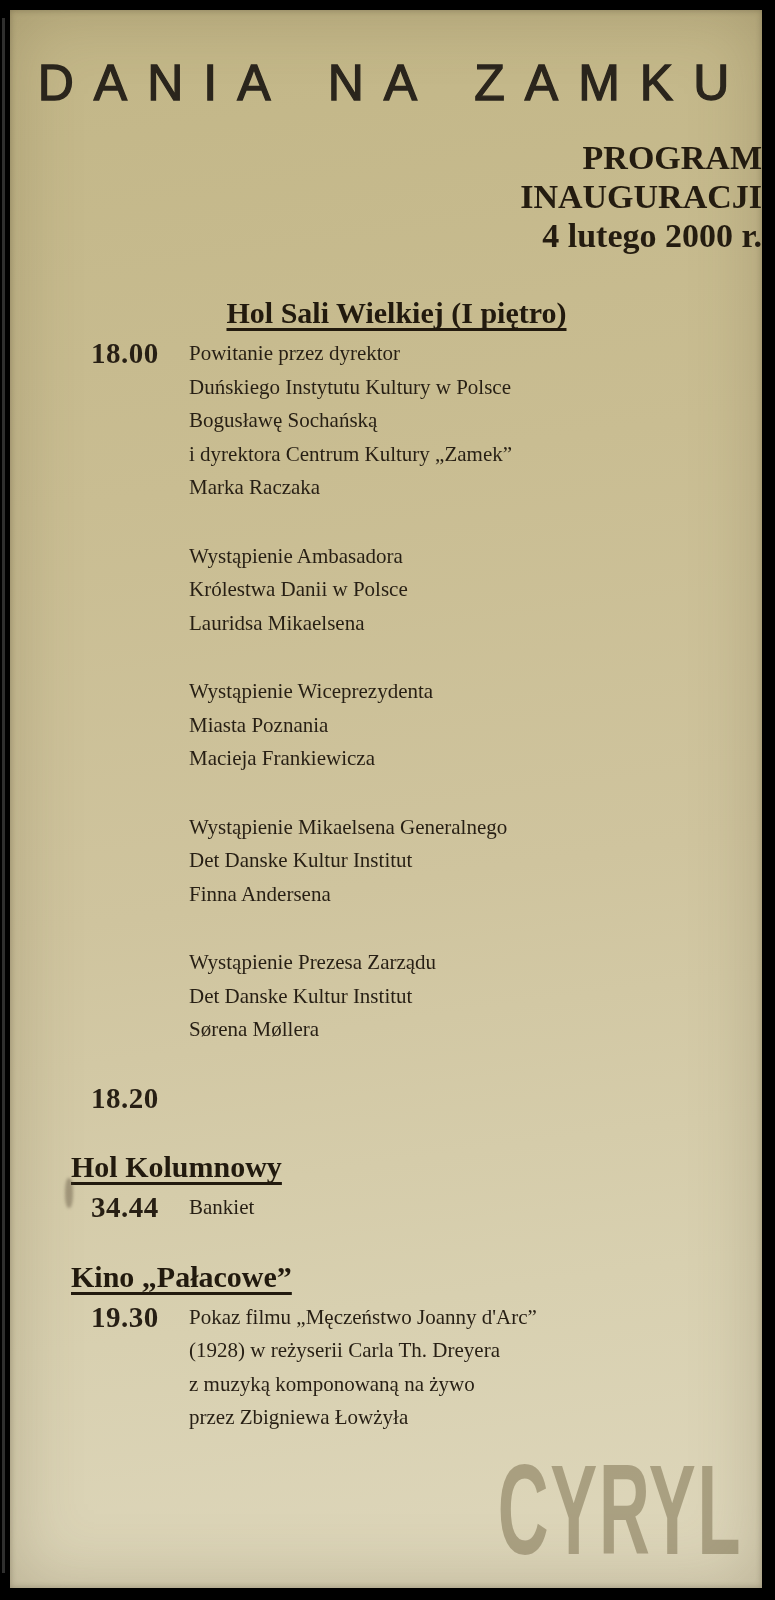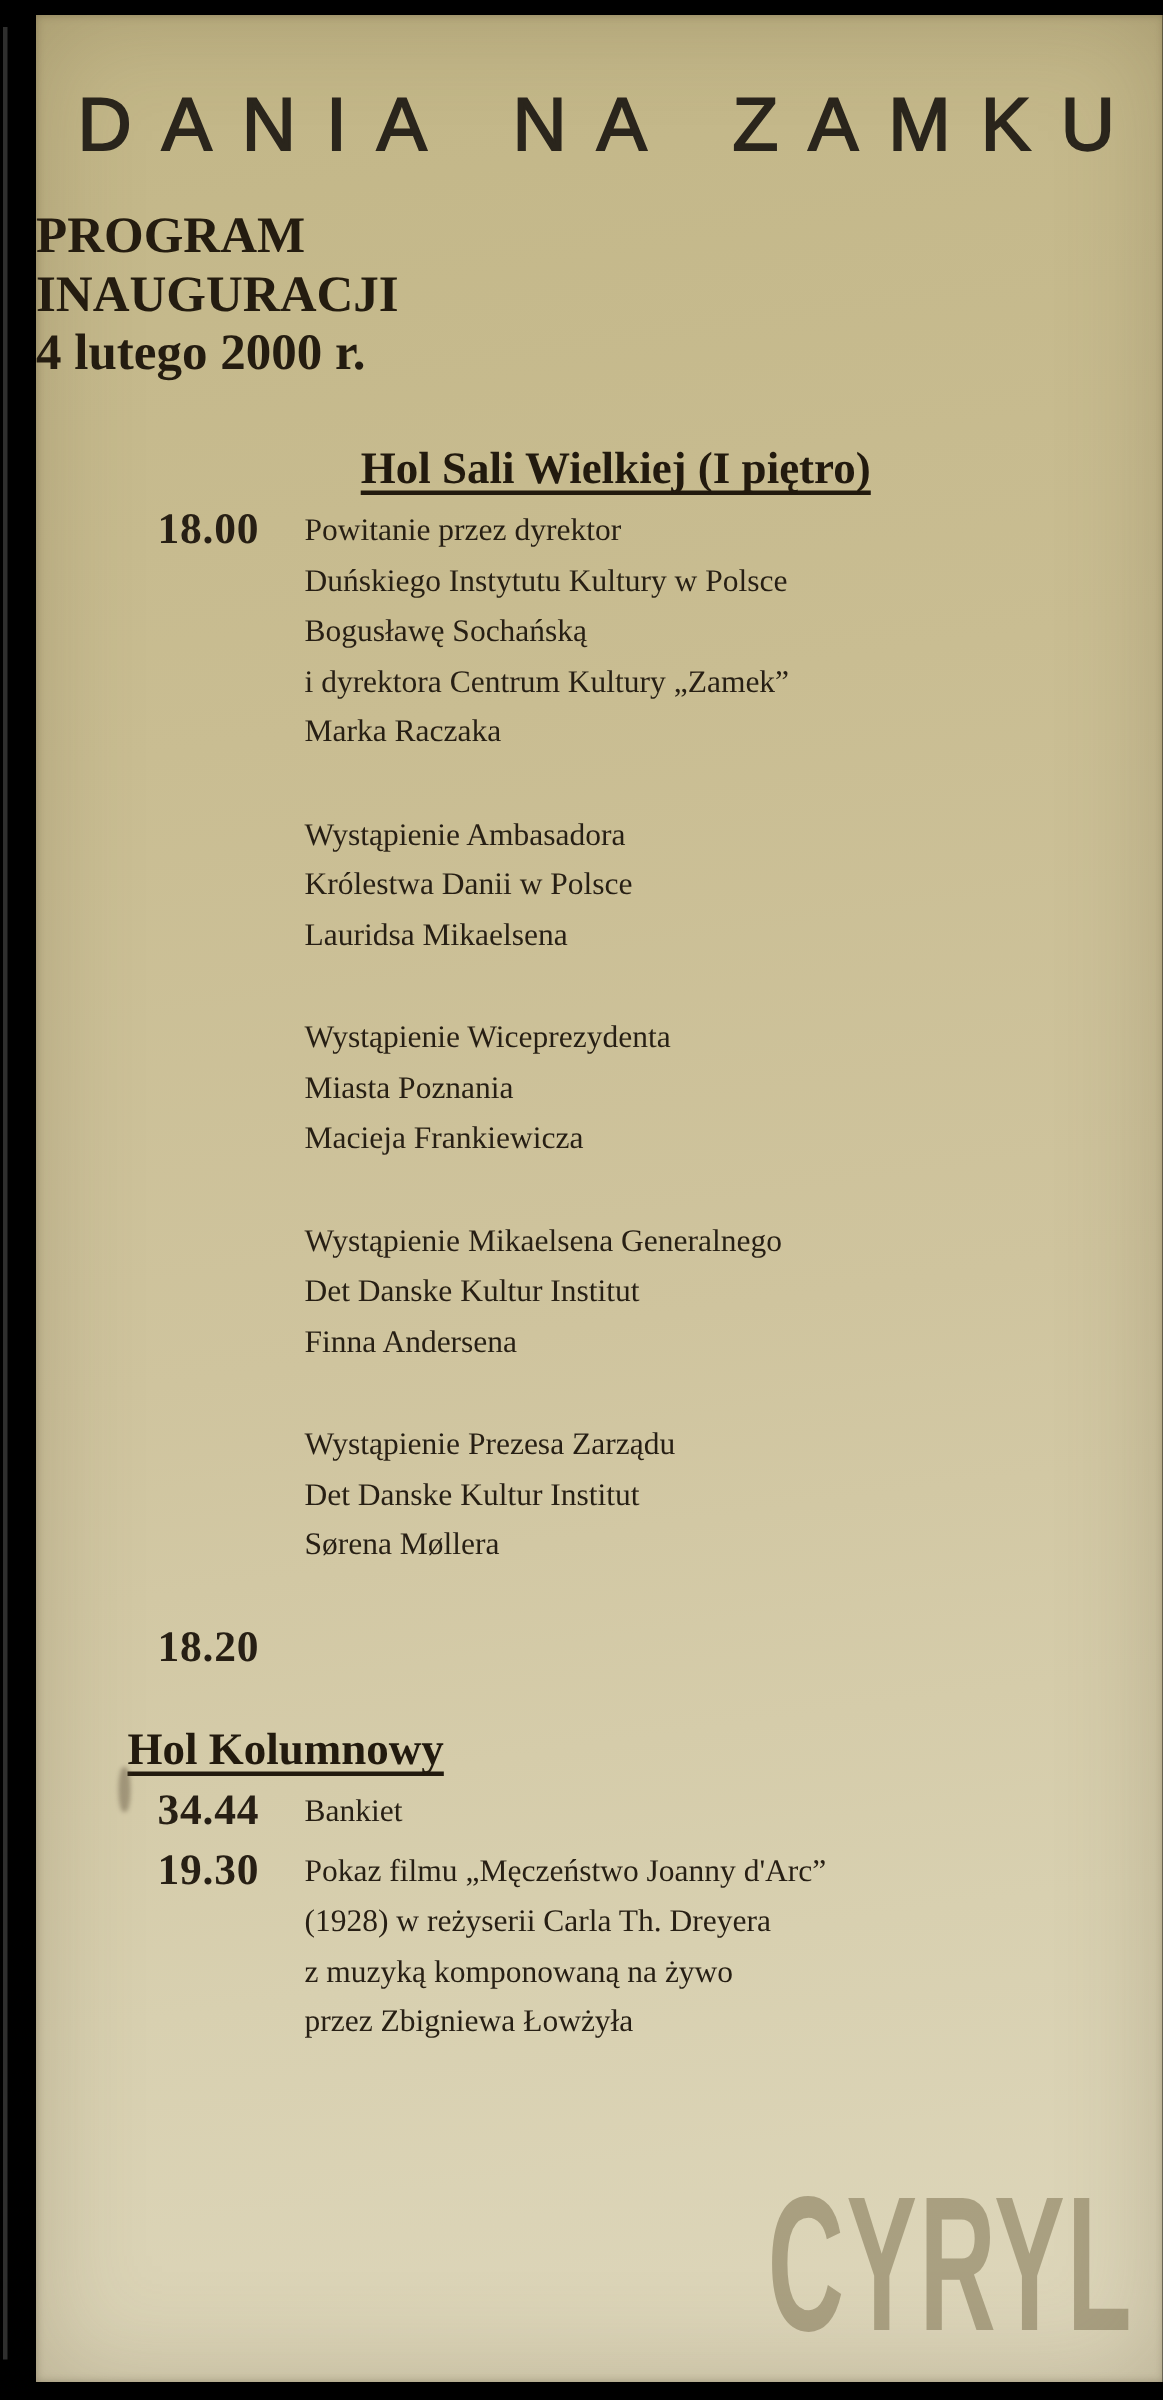--- a/index.html
+++ b/index.html
@@ -22,21 +22,21 @@
   .edge-line {
     position: absolute;
     left: 2px;
     top: 18px;
     width: 3px;
     height: 1555px;
     background: rgba(215, 215, 210, 0.22);
   }
   .paper {
     position: absolute;
-    left: 24px;
+    left: 10px;
     top: 10px;
     width: 752px;
     height: 1578px;
     background: linear-gradient(172deg, #c2b687 0%, #c9bd92 30%, #cfc49e 55%, #d8d0b0 80%, #ded7bc 100%);
     box-shadow: inset 0 0 70px rgba(95, 80, 48, 0.28), inset 0 0 6px rgba(60, 50, 30, 0.35);
     color: #271f14;
   }
   .title {
     margin: 44px 0 0 0;
     font-family: "Liberation Sans", sans-serif;
@@ -46,21 +46,21 @@
     line-height: 58px;
     text-align: center;
     letter-spacing: 0.40em;
     word-spacing: 0.12em;
     padding-left: 0.30em;
     white-space: nowrap;
     color: #2a251c;
   }
   .subtitle {
     margin-top: 26px;
-    text-align: left;
+    text-align: right;
     font-weight: bold;
     font-size: 34px;
     line-height: 39px;
     color: #241c10;
   }
   .content {
     padding: 0 40px 0 61px;
   }
   .section-heading {
     margin: 34px 0 0 0;
@@ -199,20 +199,21 @@
         <h2 class="section-heading">Hol Kolumnowy</h2>
         <div class="entry tight">
           <div class="time">34.44</div>
           <div class="lines">
             <div>Bankiet</div>
           </div>
         </div>
       </section>
 
       <section>
+        <h2 class="section-heading">Kino „Pałacowe”</h2>
         <div class="entry tight">
           <div class="time">19.30</div>
           <div class="lines">
             <div>Pokaz filmu „Męczeństwo Joanny d'Arc”</div>
             <div>(1928) w reżyserii Carla Th. Dreyera</div>
             <div>z muzyką komponowaną na żywo</div>
             <div>przez Zbigniewa Łowżyła</div>
           </div>
         </div>
       </section>

